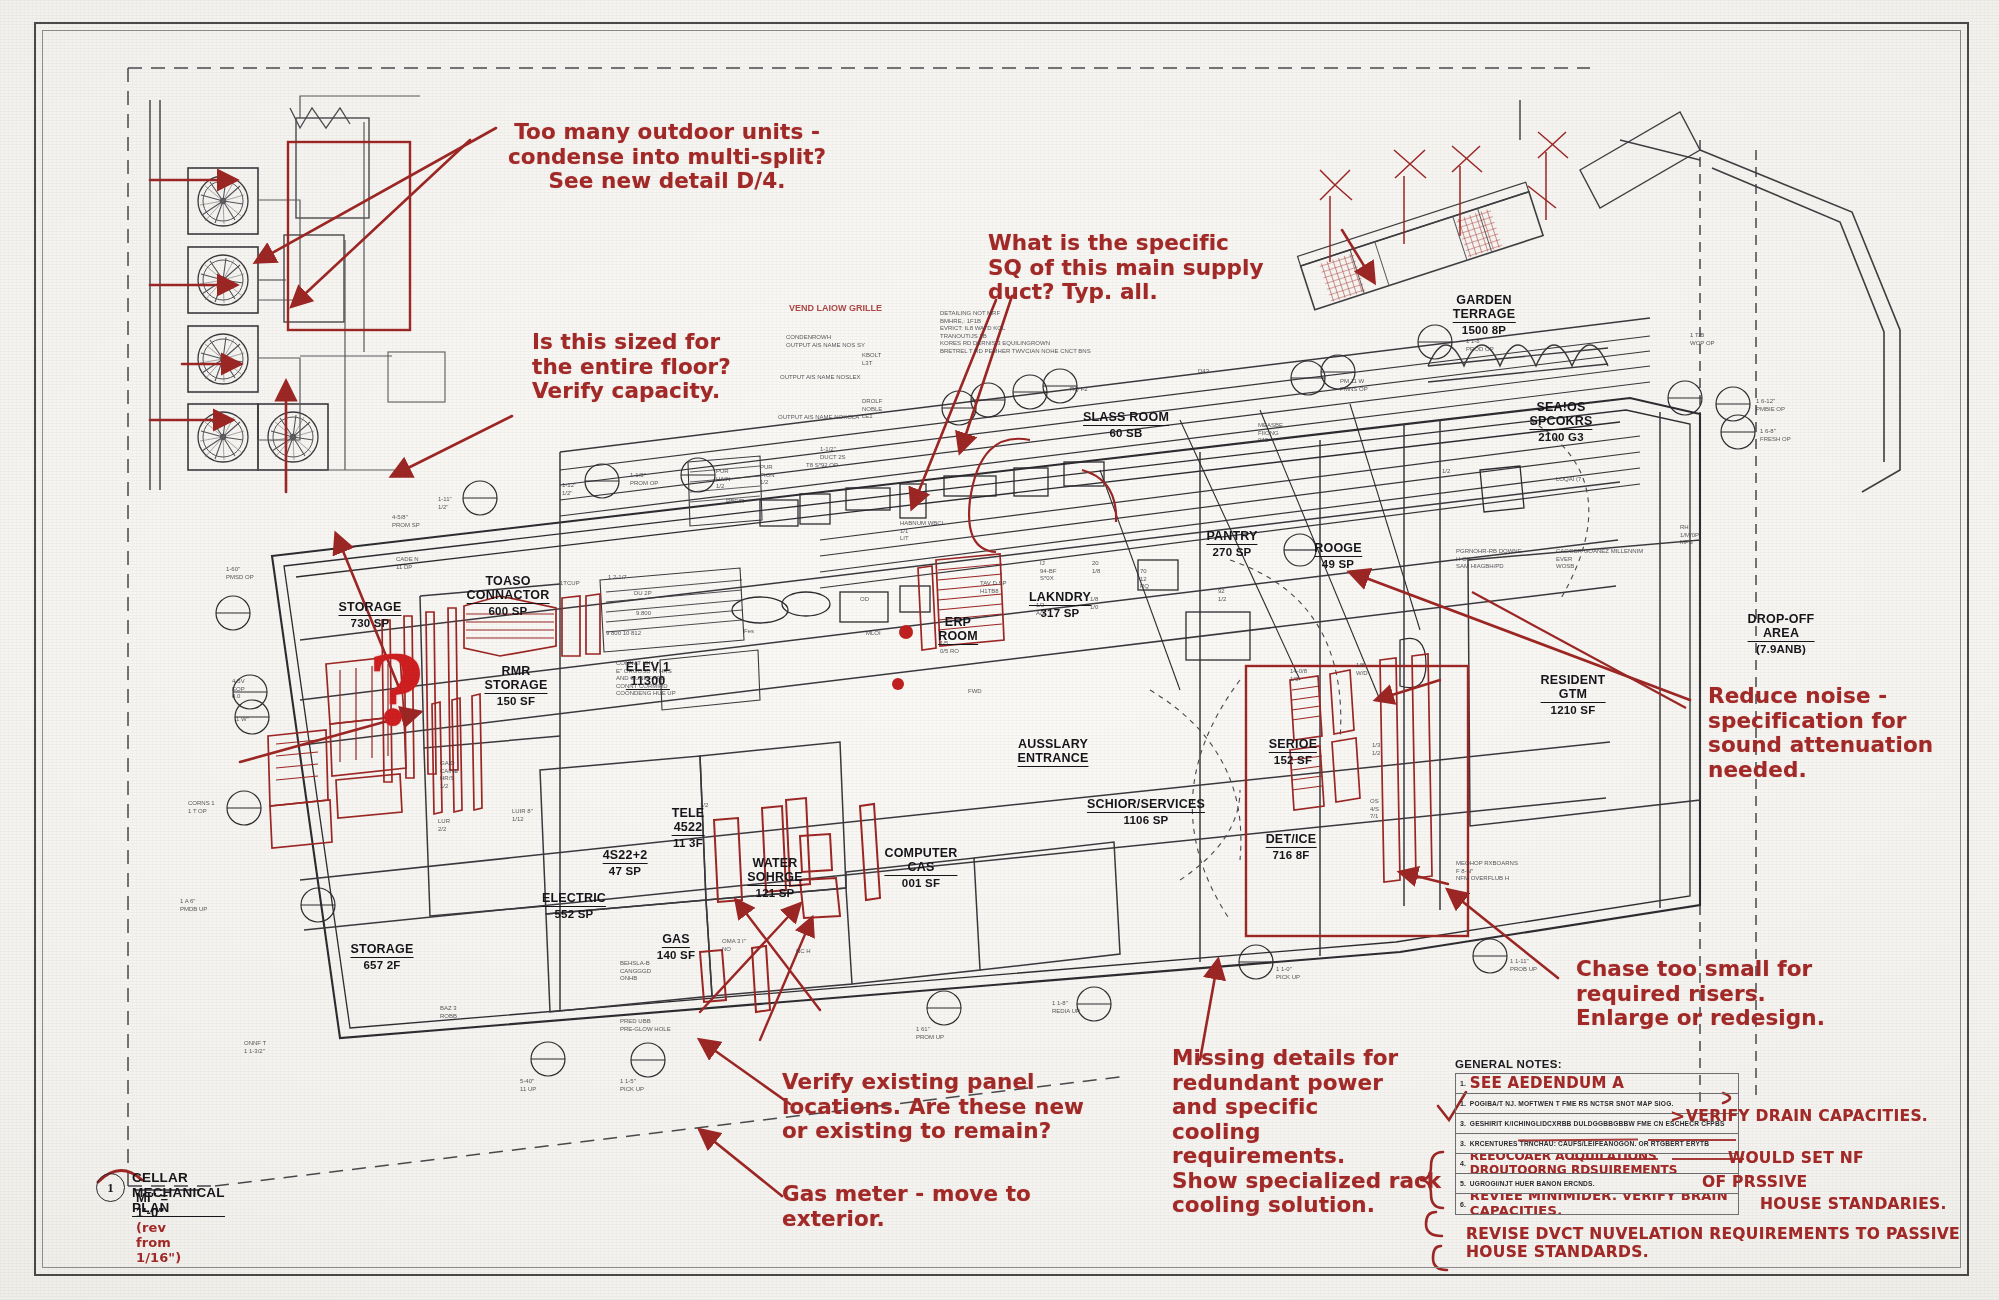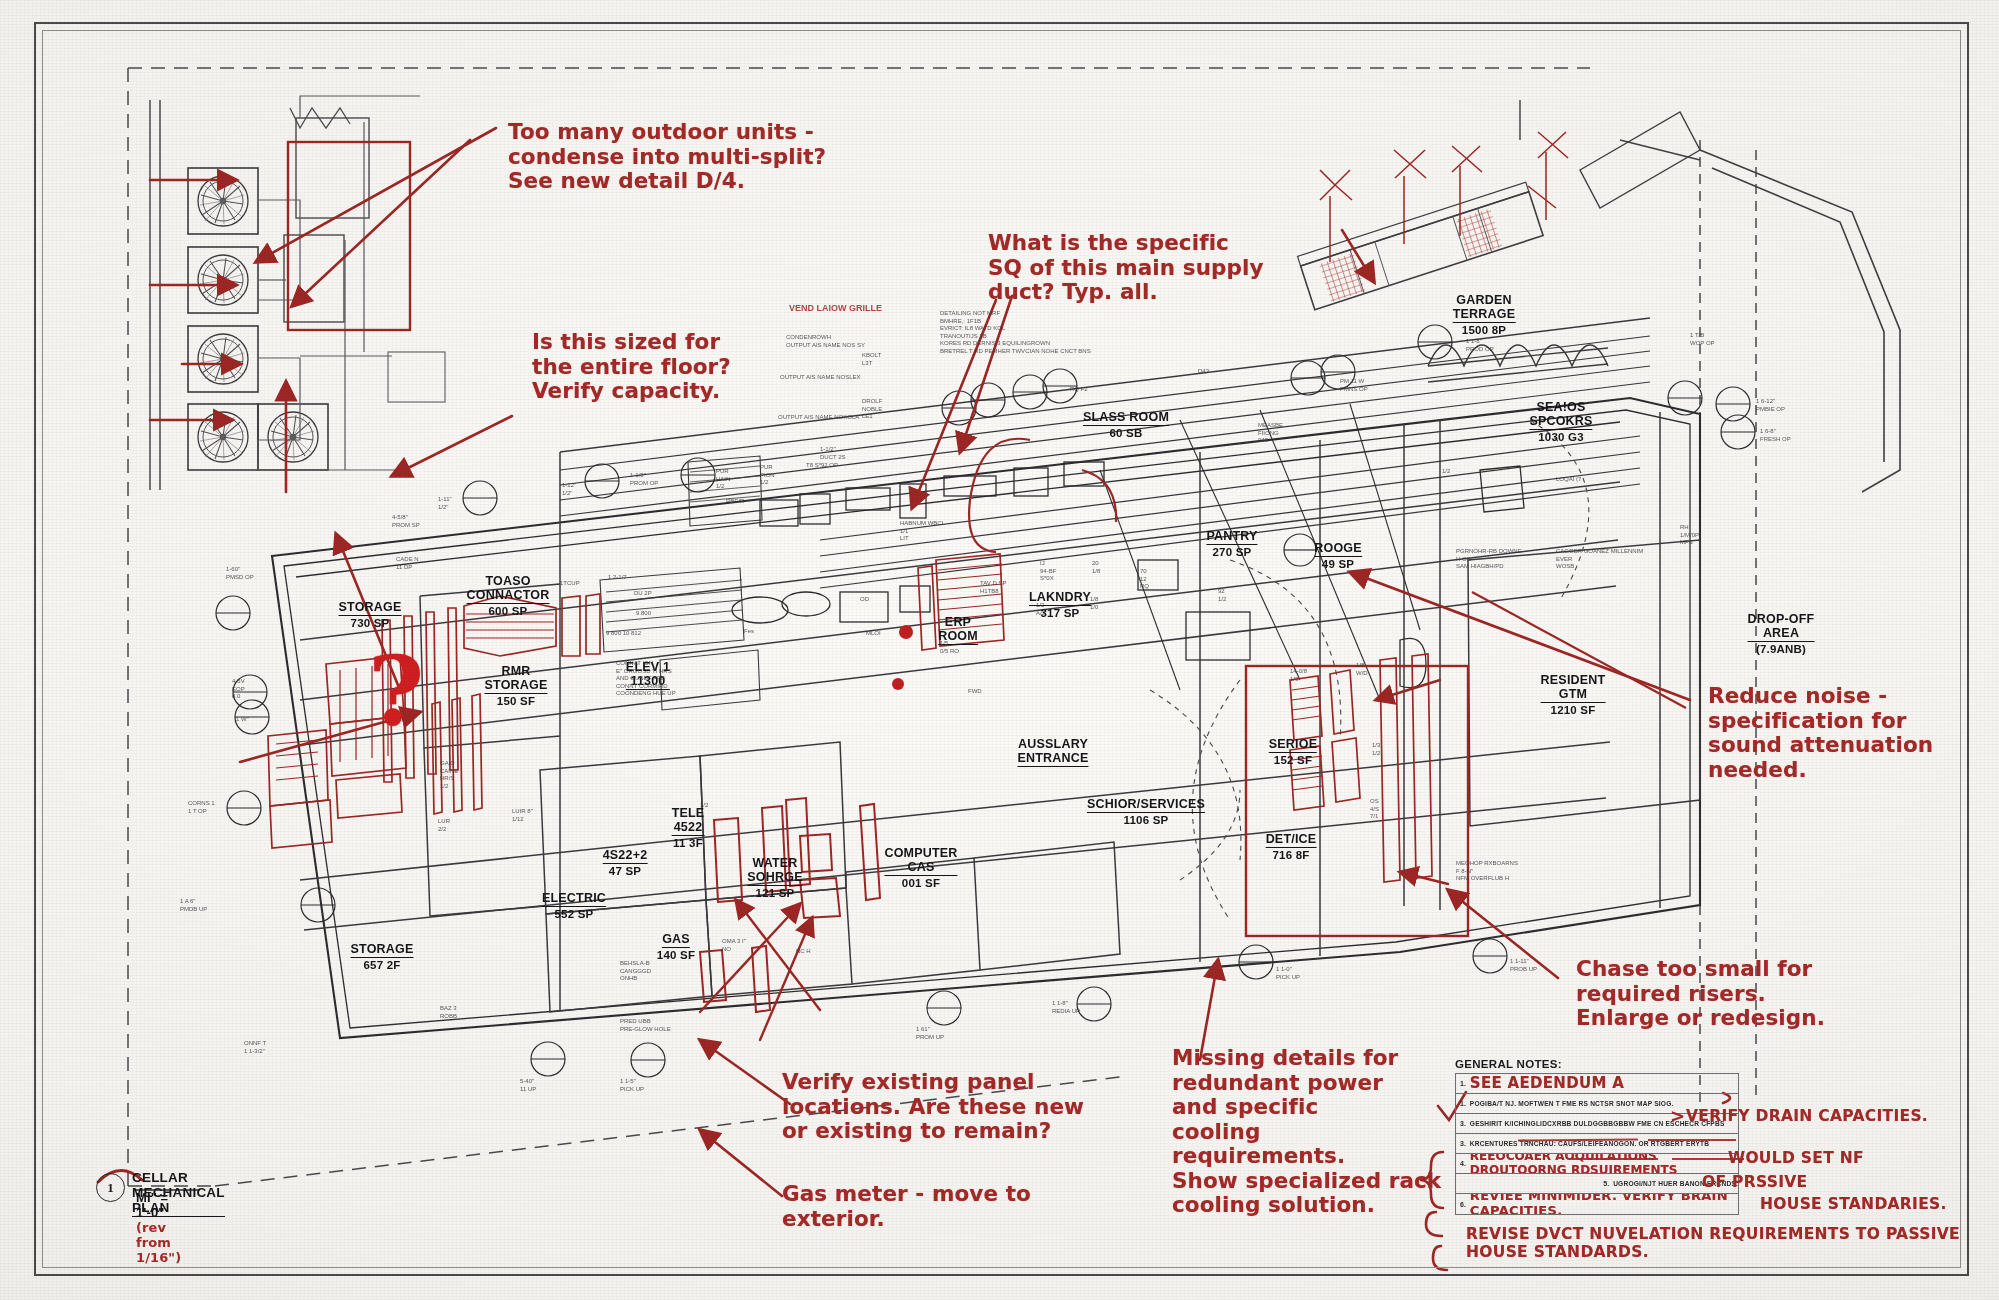--- a/index.html
+++ b/index.html
@@ -89,21 +89,21 @@
     font-family:"Liberation Sans",sans-serif;
     font-weight:700;font-size:11.5px;color:#1b1b1f;letter-spacing:.3px;
     margin-bottom:3px;
   }
   #notes .tbl{border:1px solid #6f6f72;}
   #notes .nrow{
     border-bottom:1px solid #6f6f72;
     height:19px;display:flex;align-items:center;
     padding-left:4px;gap:4px;overflow:hidden;
   }
-  #notes .nrow:last-child{border-bottom:none;justify-content:flex-end;}
+  #notes .nrow:last-child{border-bottom:none;}
   #notes .num{font-size:7px;color:#2b2b2f;font-weight:700;}
   #notes .gib{
     font-size:6.6px;color:#2b2b2f;letter-spacing:.2px;white-space:nowrap;
     filter:blur(.3px);font-weight:700;
   }
   .strike{position:absolute;height:2px;background:#a32a28;opacity:.9;}
   .hand{
     position:absolute;color:#a32a28;font-weight:700;
     font-family:"DejaVu Sans",sans-serif;
     font-size:14.5px;letter-spacing:.3px;line-height:1.15;white-space:pre-line;
@@ -590,21 +590,21 @@
     <div class="room" style="left:1126px;top:410px"><span class="nm">SLASS ROOM</span><span class="sf">60 SB</span></div>
     <div class="room" style="left:1060px;top:590px"><span class="nm">LAKNDRY</span><span class="sf">317 SP</span></div>
     <div class="room" style="left:958px;top:615px"><span class="nm">ERP<br>ROOM</span></div>
     <div class="room" style="left:1232px;top:529px"><span class="nm">PANTRY</span><span class="sf">270 SP</span></div>
     <div class="room" style="left:1338px;top:541px"><span class="nm">ROOGE</span><span class="sf">49 SP</span></div>
     <div class="room" style="left:1053px;top:737px"><span class="nm">AUSSLARY<br>ENTRANCE</span></div>
     <div class="room" style="left:1146px;top:797px"><span class="nm">SCHIOR/SERVICES</span><span class="sf">1106 SP</span></div>
     <div class="room" style="left:1293px;top:737px"><span class="nm">SERIOE</span><span class="sf">152 SF</span></div>
     <div class="room" style="left:1291px;top:832px"><span class="nm">DET/ICE</span><span class="sf">716 8F</span></div>
     <div class="room" style="left:1484px;top:293px"><span class="nm">GARDEN<br>TERRAGE</span><span class="sf">1500 8P</span></div>
-    <div class="room" style="left:1561px;top:400px"><span class="nm">SEA!OS<br>SPCOKRS</span><span class="sf">1030 G3</span></div>
+    <div class="room" style="left:1561px;top:400px"><span class="nm">SEA!OS<br>SPCOKRS</span><span class="sf">2100 G3</span></div>
     <div class="room" style="left:1573px;top:673px"><span class="nm">RESIDENT<br>GTM</span><span class="sf">1210 SF</span></div>
     <div class="room" style="left:1781px;top:612px"><span class="nm">DROP-OFF<br>AREA</span><span class="sf">(7.9ANB)</span></div>
   </div>
 
   <div>
     <div class="micro" style="left:789px;top:303px;color:#a32a28;font-size:9px;font-weight:700">VEND LAIOW GRILLE</div>
     <div class="micro t6" style="left:940px;top:310px">DETAILING NOT MRF
 BMHRE,: 1F1B
 EVRICT: IL8 WATD KOL
 TRANOUTIJS 1B
@@ -750,21 +750,21 @@
     <div class="micro t6" style="left:900px;top:520px">HABNUM WBCL
 1/1
 LIT</div>
     <div class="micro t6" style="left:940px;top:640px">1/5
 0/5 RO</div>
     <div class="micro t6" style="left:860px;top:596px">OD</div>
     <div class="micro t6" style="left:866px;top:630px">MLOI</div>
     <div class="micro t6" style="left:968px;top:688px">FWD</div>
   </div>
 
-  <div class="anno" style="left:508px;top:120px;">Too many outdoor units -
+  <div class="anno" style="left:508px;top:120px;text-align:center;">Too many outdoor units -
 condense into multi-split?
 See new detail D/4.</div>
 
 
   <div class="anno" style="left:988px;top:210px;margin-top:21px;">What is the specific
 SQ of this main supply
 duct?  Typ. all.</div>
 
   <div class="anno" style="left:532px;top:330px;">Is this sized for
 the entire floor?

